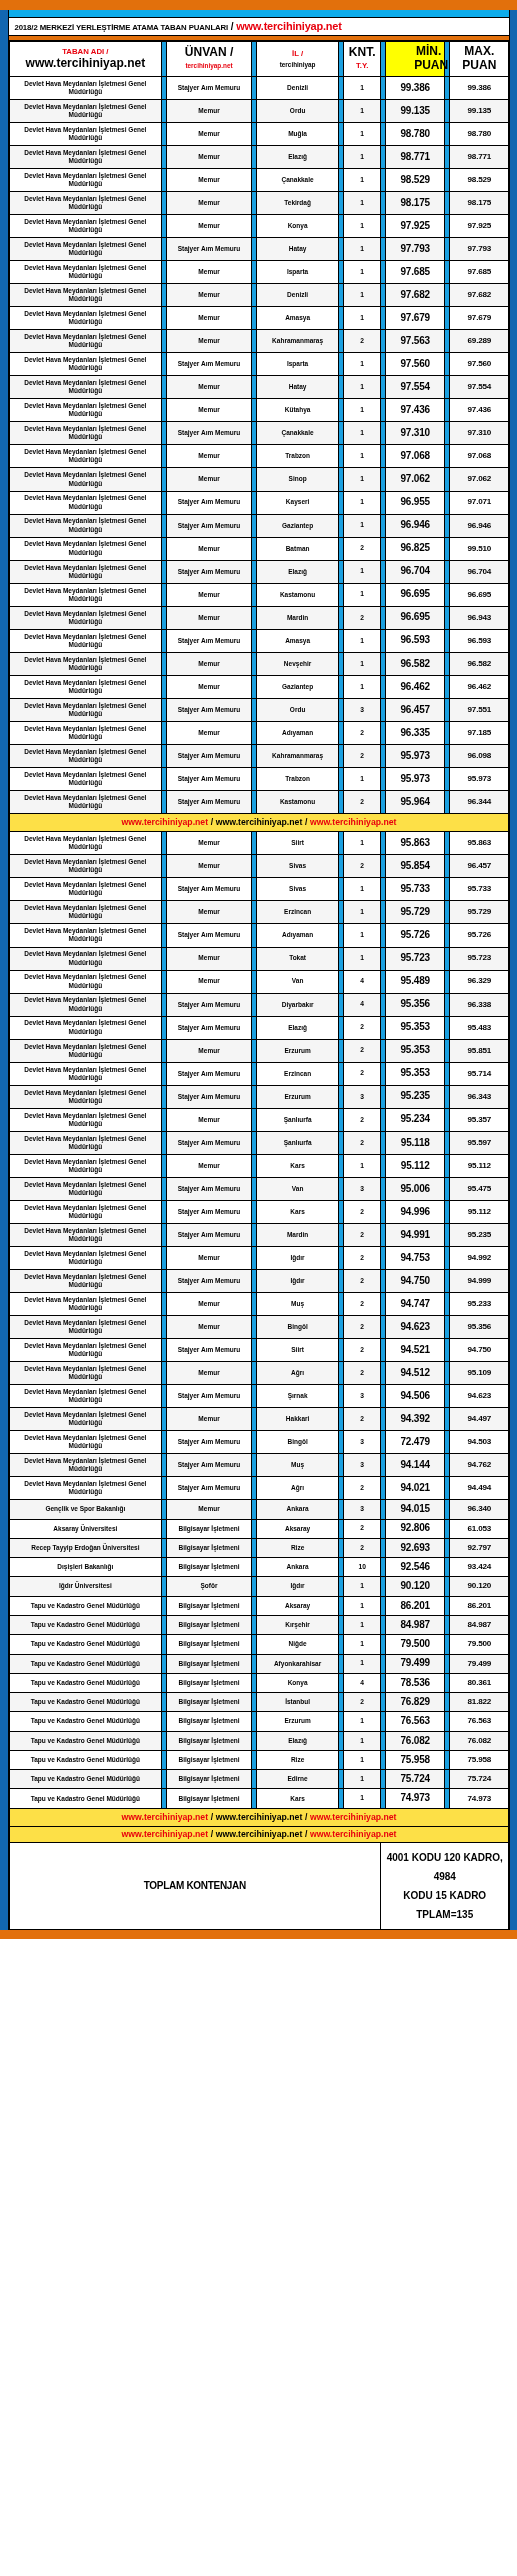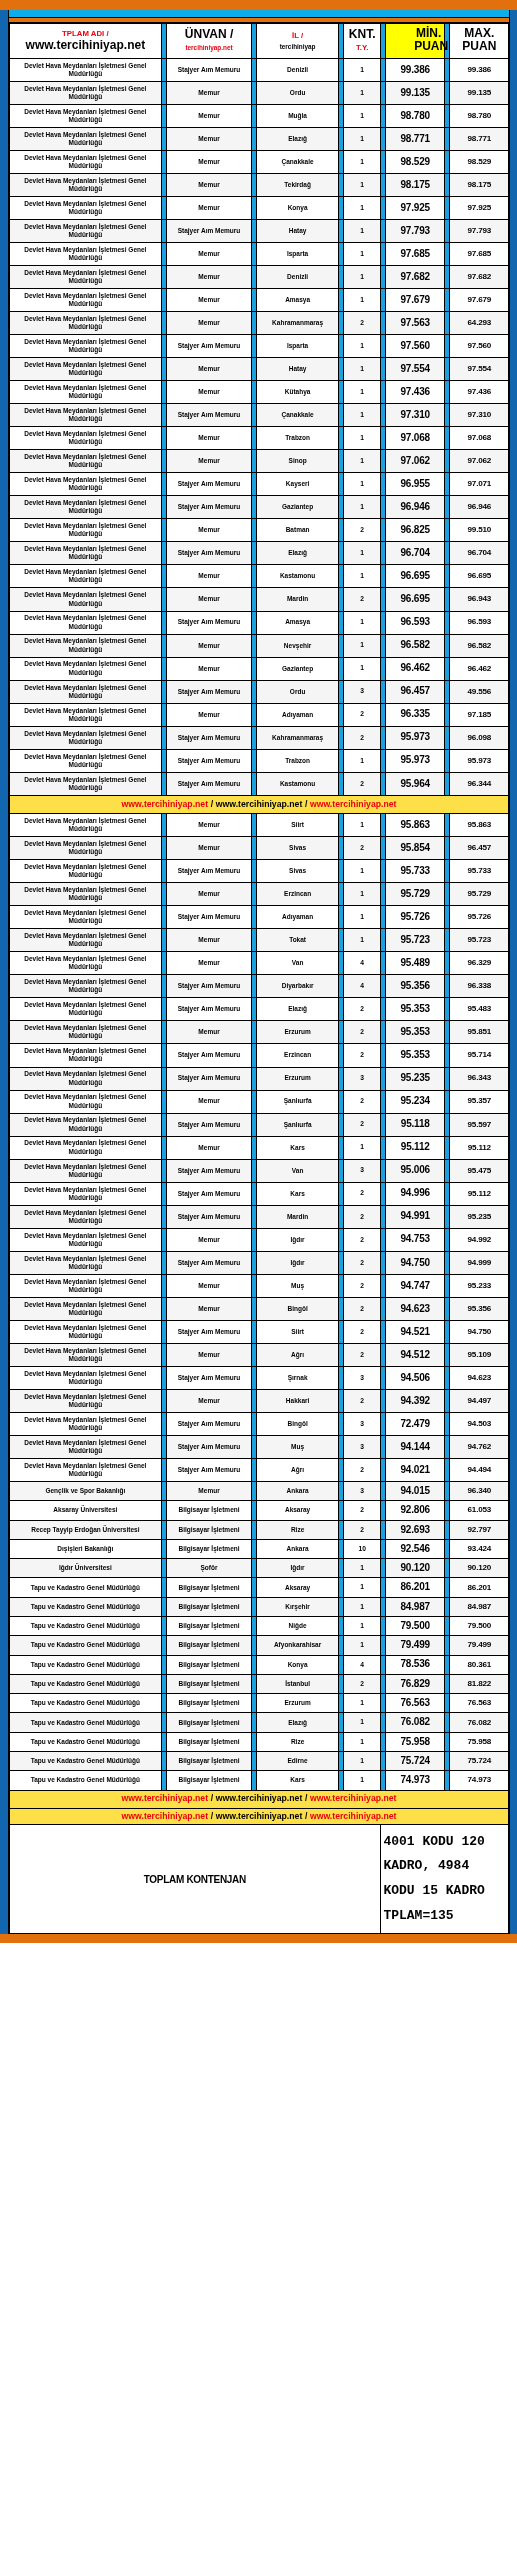--- a/index.html
+++ b/index.html
@@ -156,40 +156,44 @@
     border: 0.6px solid #000;
     background: #fff;
     vertical-align: middle;
     padding: 4.6px 2.3px;
   }
   tr.total .tot-label {
     font-size: 10px; font-weight: bold; color:#000; text-align:center;
     letter-spacing: -0.3px;
   }
   tr.total .tot-val {
-    font-size: 13px; font-weight: bold; color:#000; 
+    font-size: 10px; font-weight: bold; color:#000; text-align:center;
     line-height: 1.9;
-    font-family: Liberation Mono, monospace;
   }
 </style>
 </head>
 <body>
 
 <div id="page">
 
   <div class="band-orange top"></div>
 
   <div class="frame">
     <div class="rail"></div>
 
     <div class="content">
 
 
       <div class="cyan-bar"></div>
 
+      <div class="subtitle-row">
+        <span class="s1">2018/2 MERKEZİ YERLEŞTİRME ATAMA TABAN PUANLARI</span>
+        <span class="slash">/</span>
+        <span class="s2">www.tercihiniyap.net</span>
+      </div>
 
       <div class="thin-orange"></div>
 
       <table class="main">
         <colgroup>
           <col class="c-kurum">
             <col class="c-sep">
           <col class="c-unvan">
             <col class="c-sep">
           <col class="c-il">
@@ -197,21 +201,21 @@
           <col class="c-knt">
             <col class="c-sep">
           <col class="c-min">
             <col class="c-sep">
           <col class="c-max">
         </colgroup>
 
         <thead>
           <tr>
             <th>
-              <div><span class="hl-red">TPLAM ADI /</span></div>
+              <div><span class="hl-red">TABAN ADI /</span></div>
               <div><span class="hl-black">www.tercihiniyap.net</span></div>
             </th>
             <th class="sep"></th>
             <th>
               <div><span class="hl-black">ÜNVAN /</span></div>
               <div><span class="hl-red-s">tercihiniyap.net</span></div>
             </th>
             <th class="sep"></th>
             <th>
               <div><span class="hl-red">İL /</span></div>
@@ -383,21 +387,21 @@
               <td class="kurum">Devlet Hava Meydanları İşletmesi Genel Müdürlüğü</td>
               <td class="sep"></td>
               <td class="unvan">Memur</td>
               <td class="sep"></td>
               <td class="il">Kahramanmaraş</td>
               <td class="sep"></td>
               <td class="knt">2</td>
               <td class="sep"></td>
               <td class="minp">97.563</td>
               <td class="sep"></td>
-              <td class="maxp">64.293</td>
+              <td class="maxp">69.289</td>
             </tr>
             <tr class="odd">
               <td class="kurum">Devlet Hava Meydanları İşletmesi Genel Müdürlüğü</td>
               <td class="sep"></td>
               <td class="unvan">Stajyer Aım Memuru</td>
               <td class="sep"></td>
               <td class="il">Isparta</td>
               <td class="sep"></td>
               <td class="knt">1</td>
               <td class="sep"></td>
@@ -591,21 +595,21 @@
               <td class="kurum">Devlet Hava Meydanları İşletmesi Genel Müdürlüğü</td>
               <td class="sep"></td>
               <td class="unvan">Stajyer Aım Memuru</td>
               <td class="sep"></td>
               <td class="il">Ordu</td>
               <td class="sep"></td>
               <td class="knt">3</td>
               <td class="sep"></td>
               <td class="minp">96.457</td>
               <td class="sep"></td>
-              <td class="maxp">49.556</td>
+              <td class="maxp">97.551</td>
             </tr>
             <tr class="odd">
               <td class="kurum">Devlet Hava Meydanları İşletmesi Genel Müdürlüğü</td>
               <td class="sep"></td>
               <td class="unvan">Memur</td>
               <td class="sep"></td>
               <td class="il">Adıyaman</td>
               <td class="sep"></td>
               <td class="knt">2</td>
               <td class="sep"></td>

